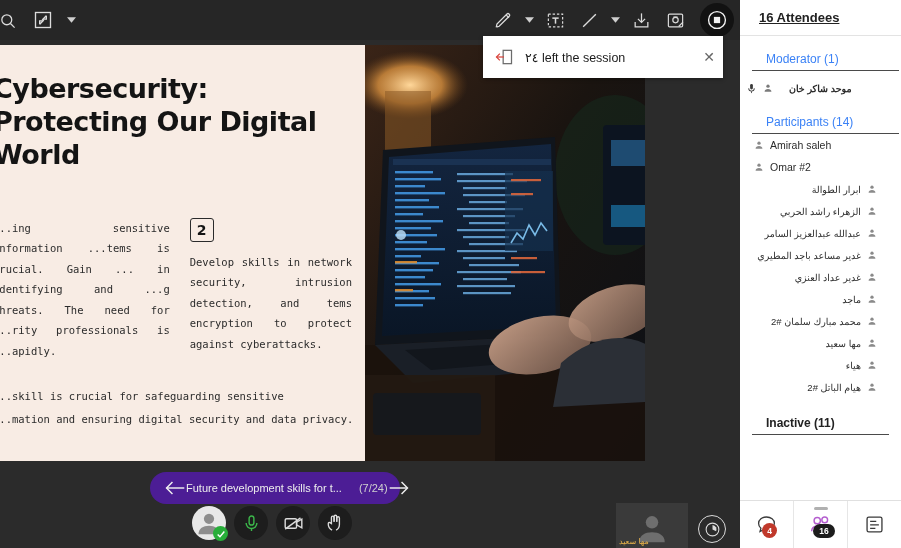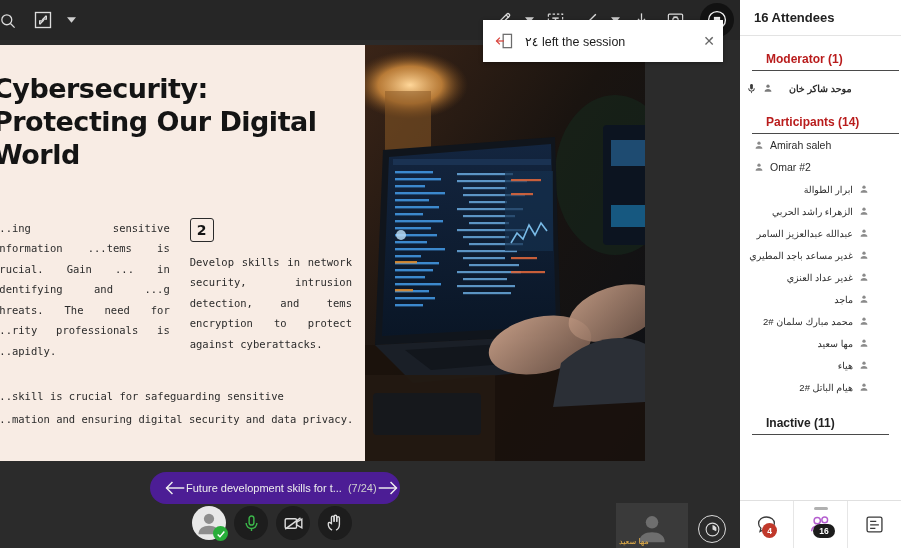--- a/index.html
+++ b/index.html
@@ -46,37 +46,37 @@
                font-weight:bold; font-size:14px; color:#141414;
                margin-bottom:10px; }
   .slide-footer { position:absolute; left:48px; top:340px; width:400px;
                   font-family:"DejaVu Sans Mono", monospace; font-size:10.5px;
                   line-height:2.2; color:#2b2b2b; }
   
   .slide-photo { position:absolute; right:0; top:0; width:280px; height:416px;
                  overflow:hidden; background:#0d1118; }
 
   
-  #toast { position:absolute; left:483px; top:20px; width:240px; height:42px;
+  #toast { position:absolute; left:483px; top:36px; width:240px; height:42px;
            background:#ffffff; display:flex; align-items:center;
            box-shadow:0 1px 4px rgba(0,0,0,.35); }
   #toast .toast-ico { width:42px; display:flex; align-items:center;
                       justify-content:center; }
   #toast .toast-txt { flex:1; font-size:12.5px; color:#1c1c1c; }
   #toast .toast-x { width:28px; display:flex; align-items:center;
                     justify-content:center; cursor:pointer; color:#666;
                     font-size:14px; }
 
   
   #slidenav { position:absolute; left:150px; top:472px; width:250px; height:32px;
               background:#4c1d95; border-radius:16px; display:flex;
               align-items:center; justify-content:space-between;
               padding:0 14px; }
   #slidenav .nav-label { font-size:11px; color:#ededed; white-space:nowrap; }
-  #slidenav .nav-count { font-size:11px; color:#cfcfcf; margin-left:6px; }
+  #slidenav .nav-count { font-size:11px; color:#cfcfcf; margin-left:17px; }
   .arrow-btn { cursor:pointer; display:flex; align-items:center; }
 
   
   #controls { position:absolute; left:0; top:508px; width:740px; height:40px;
               display:flex; align-items:center; }
   .ctrl-group { position:absolute; left:192px; top:-2px; display:flex; gap:8px; }
   .ctrl { width:34px; height:34px; border-radius:50%; background:#1d1d1d;
           display:flex; align-items:center; justify-content:center;
           cursor:pointer; position:relative; }
   .ctrl.avatar { background:#e8e8e8; }
@@ -91,32 +91,32 @@
                      transform:translateX(-50%); }
   #vthumb .vname { position:absolute; left:3px; bottom:2px; font-size:8px;
                    color:#e8b24a; direction:rtl; }
   #clockbtn { position:absolute; left:698px; top:515px; width:28px; height:28px;
               border-radius:50%; border:1.4px solid #d8d8d8; display:flex;
               align-items:center; justify-content:center; cursor:pointer; }
 
   
   #sidebar { position:absolute; right:0; top:0; width:161px; height:548px;
              background:#ffffff; display:flex; flex-direction:column; }
-  .sb-head { height:36px; display:flex; align-items:center; padding-left:14px;
+  .sb-head { height:36px; display:flex; align-items:center; padding-left:19px;
              font-size:13px; font-weight:bold; color:#222;
-             border-bottom:1px solid #e3e3e3; }
+             border-bottom:1px solid #e3e3e3;text-decoration:underline; }
   .sb-scroll { flex:1; overflow:hidden; }
   .sb-section { margin-top:12px; }
-  .sb-section-title { font-size:12px; font-weight:bold; color:#b91c1c;
+  .sb-section-title { font-size:12px; font-weight:normal; color:#3b82f6;
                       padding:4px 0 4px 14px; border-bottom:1.5px solid #4a4a4a;
                       margin:4px 2px 0 12px; }
   .sb-row { height:22px; display:flex; align-items:center; gap:6px;
             padding-left:14px; cursor:pointer; }
   .sb-row .pname { font-size:10.5px; color:#2b2b2b; }
-  .sb-row.rtl { direction:rtl; padding-left:0; padding-right:32px;
+  .sb-row.rtl { direction:rtl; padding-left:0; padding-right:24px;
                 justify-content:flex-start; }
   .sb-row.rtl .pname { font-size:9.5px; }
   .sb-row.mod { padding-left:6px; }
   .sb-foot { height:48px; border-top:1px solid #e0e0e0; display:flex; }
   .foot-cell { flex:1; position:relative; display:flex; align-items:center;
                justify-content:center; cursor:pointer;
                border-right:1px solid #e6e6e6; }
   .foot-cell:last-child { border-right:none; }
   .foot-cell.active::before { content:""; position:absolute; top:6px; left:50%;
                               transform:translateX(-50%); width:14px; height:3px;

